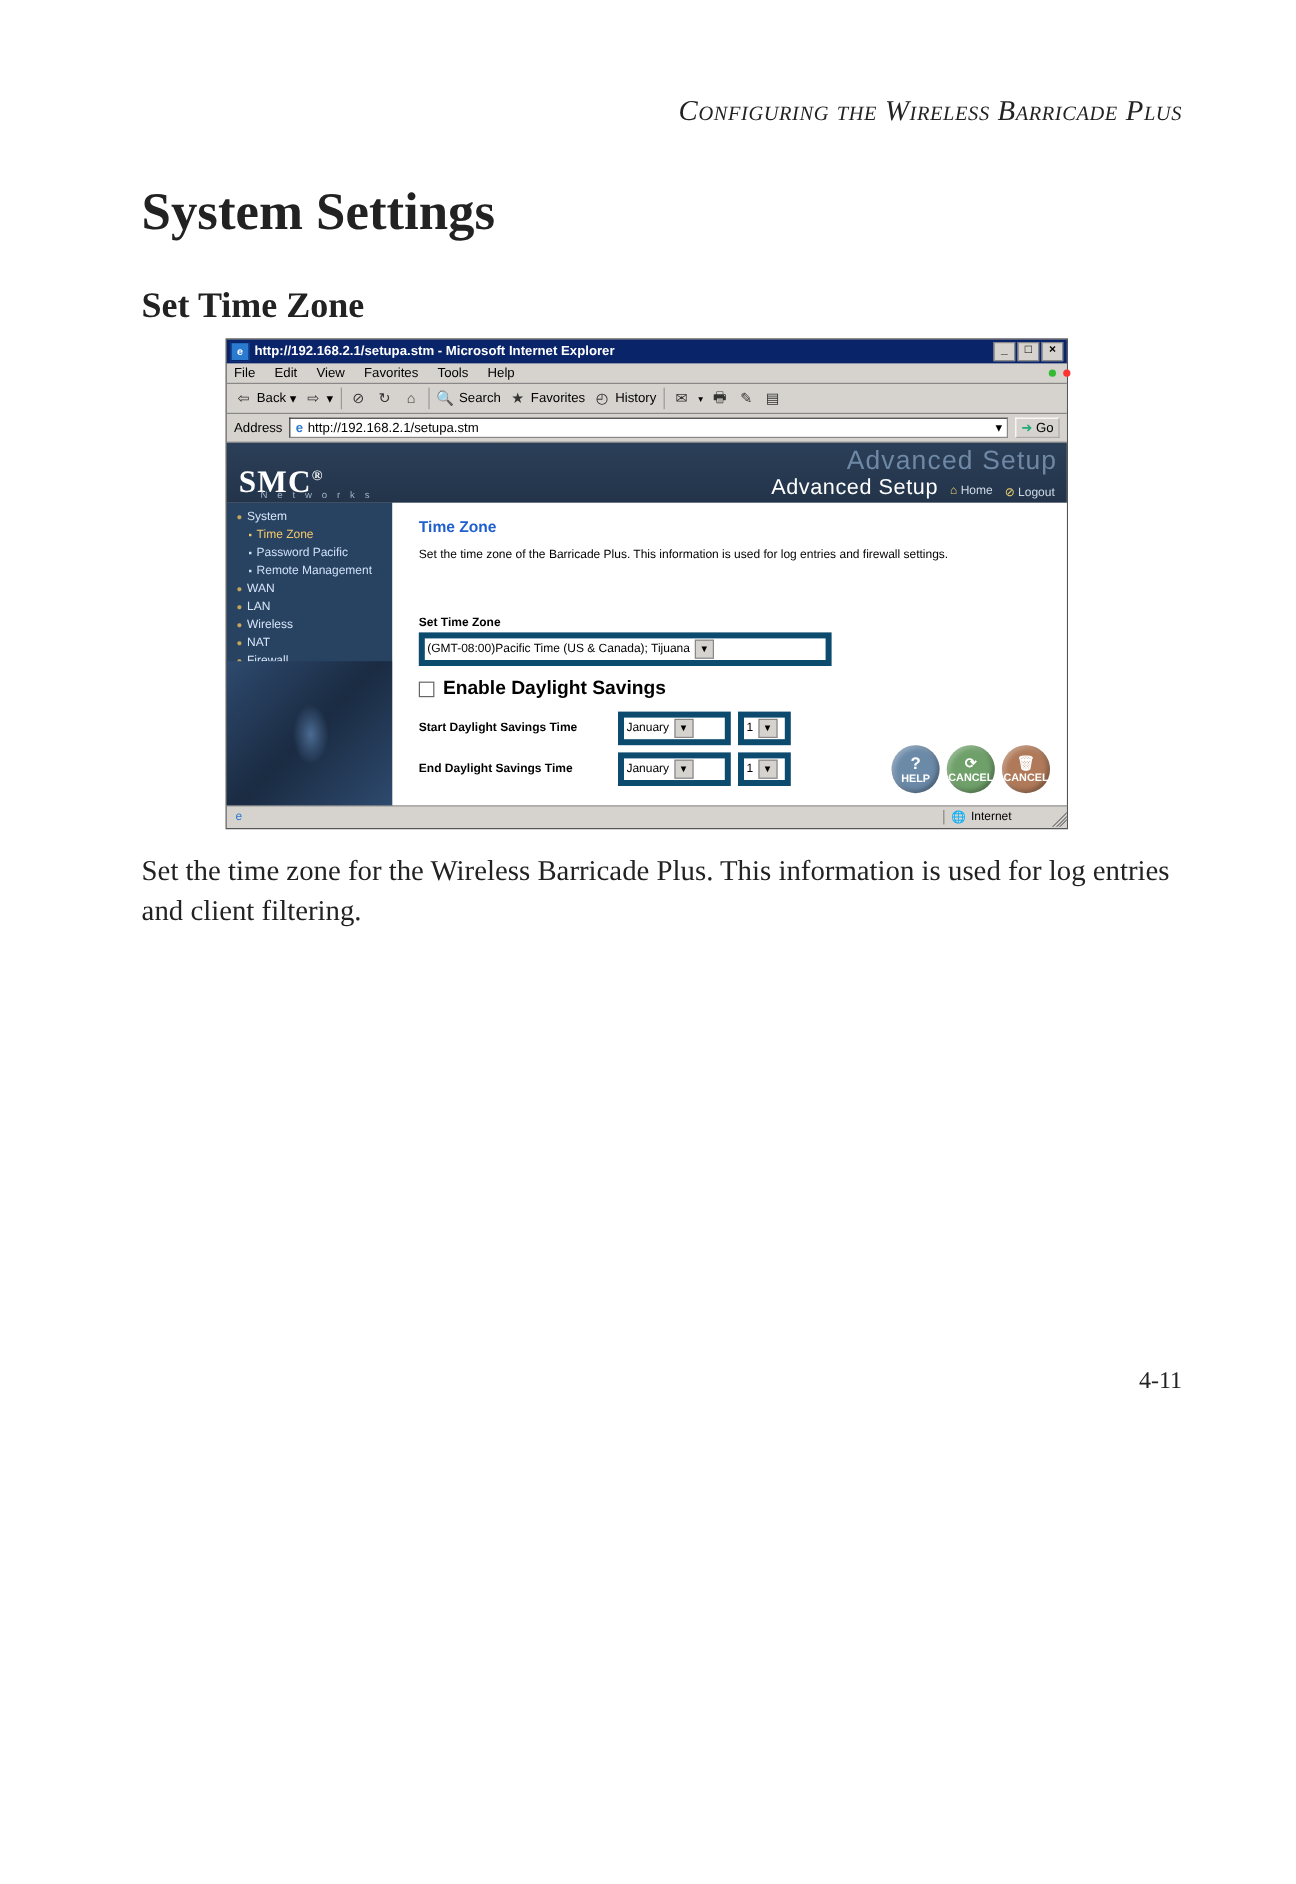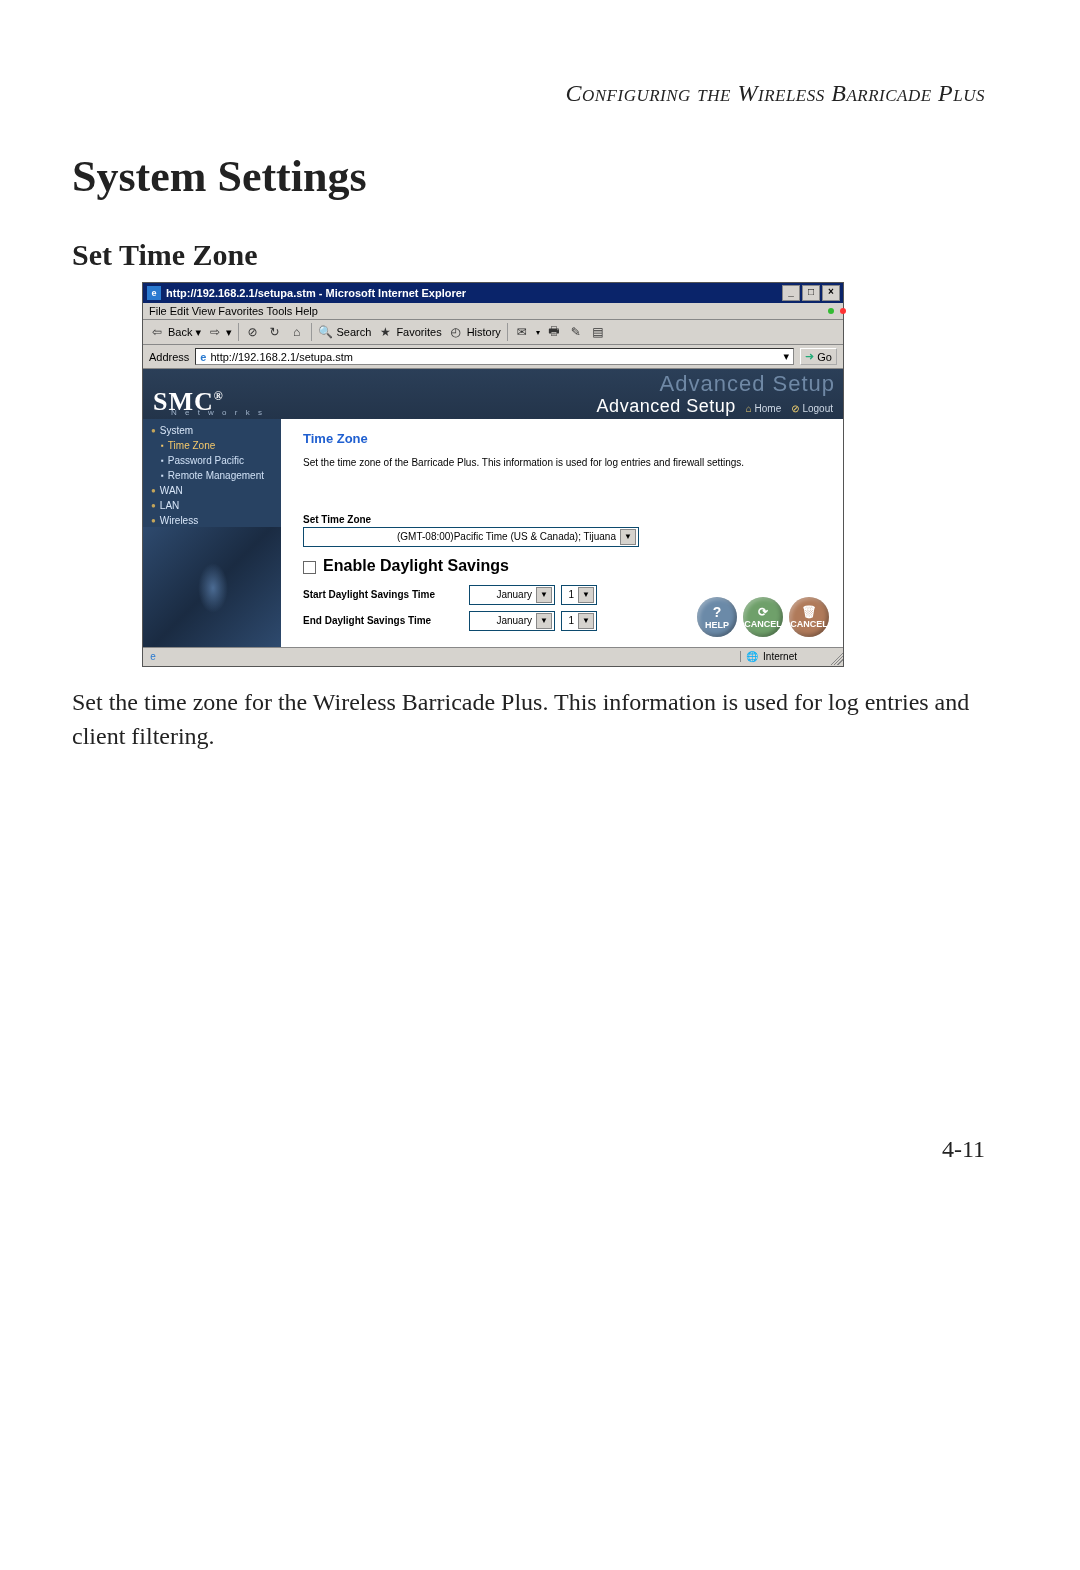--- a/index.html
+++ b/index.html
@@ -5,21 +5,21 @@
   body {
     margin: 0;
     background: #fff;
     font-family: Georgia, 'Times New Roman', serif;
     color: #222;
   }
   .page {
     width: 1080px;
     height: 1223px;
     box-sizing: border-box;
-    padding: 80px 95px 60px 72px;
+    padding: 80px 95px 60px 118px;
     position: relative;
   }
   .running-head {
     font-style: italic;
     text-align: right;
     font-size: 24px;
     margin-bottom: 44px;
     font-family: Georgia, serif;
     letter-spacing: .5px;
   }
@@ -40,21 +40,21 @@
   }
   .caption {
     font-size: 24px;
     line-height: 1.45;
     margin-top: 18px;
   }
   .page-num {
     position: absolute;
     bottom: 60px;
     right: 95px;
-    font-size: 24px;
+    font-size: 20px;
     text-align: center;
   }
 
   
   .ie-window {
     width: 700px;
     border: 1px solid #555;
     font-family: Tahoma, Arial, sans-serif;
     font-size: 11px;
     background: #d6d3ce;
@@ -76,21 +76,21 @@
     width:14px;height:14px;background:#2a7ad0;border:1px solid #0a246a;
     display:flex;align-items:center;justify-content:center;color:#fff;font-size:9px;
   }
   .win-controls { display:flex; gap:2px; }
   .win-btn {
     width:16px;height:14px;background:#d6d3ce;border:1px solid #888;
     color:#000;font-size:10px;line-height:12px;text-align:center;font-family:Arial;
   }
   .menubar {
     background:#d6d3ce;padding:2px 6px;color:#000;font-size:11px;
-    display:flex;gap:3px;border-bottom:1px solid #888;
+    display:flex;gap:16px;border-bottom:1px solid #888;
   }
   .menubar span { text-decoration:none; }
   .menubar-right { margin-left:auto; }
   .msn-icon {
     width:22px;height:18px;background:#000;position:relative;
   }
   .msn-icon::before{
     content:"";position:absolute;top:3px;left:3px;width:6px;height:6px;background:#f33;border-radius:50%;
   }
   .msn-icon::after{
@@ -171,22 +171,22 @@
   .main { background:#fff;color:#000; }
   
   .main { background:#fff;color:#000; }
   .main { background:#fff; }
 
   
   .form-label {
     font-weight:bold;color:#000;font-size:10px;margin-bottom:2px;
   }
   .select {
-    background:#fff;border:1px solid #0c4a6e;font-size:10px;padding:1px 2px;
-    display:inline-flex;align-items:center;justify-content:flex-end;
+    background:#fff;border:5px solid #0c4a6e;font-size:10px;padding:1px 2px;
+    display:inline-flex;align-items:center;justify-content:flex-start;
   }
   .select .arrow {
     width:14px;height:14px;background:#d6d3ce;border:1px solid #888;
     display:inline-flex;align-items:center;justify-content:center;font-size:8px;margin-left:4px;
   }
   .row { margin-bottom:10px; }
   .chk {
     display:inline-block;width:11px;height:11px;border:1px solid #666;background:#fff;vertical-align:middle;margin-right:4px;
   }
   .bold-blue { color:#000;font-weight:bold;font-size:16px; }

